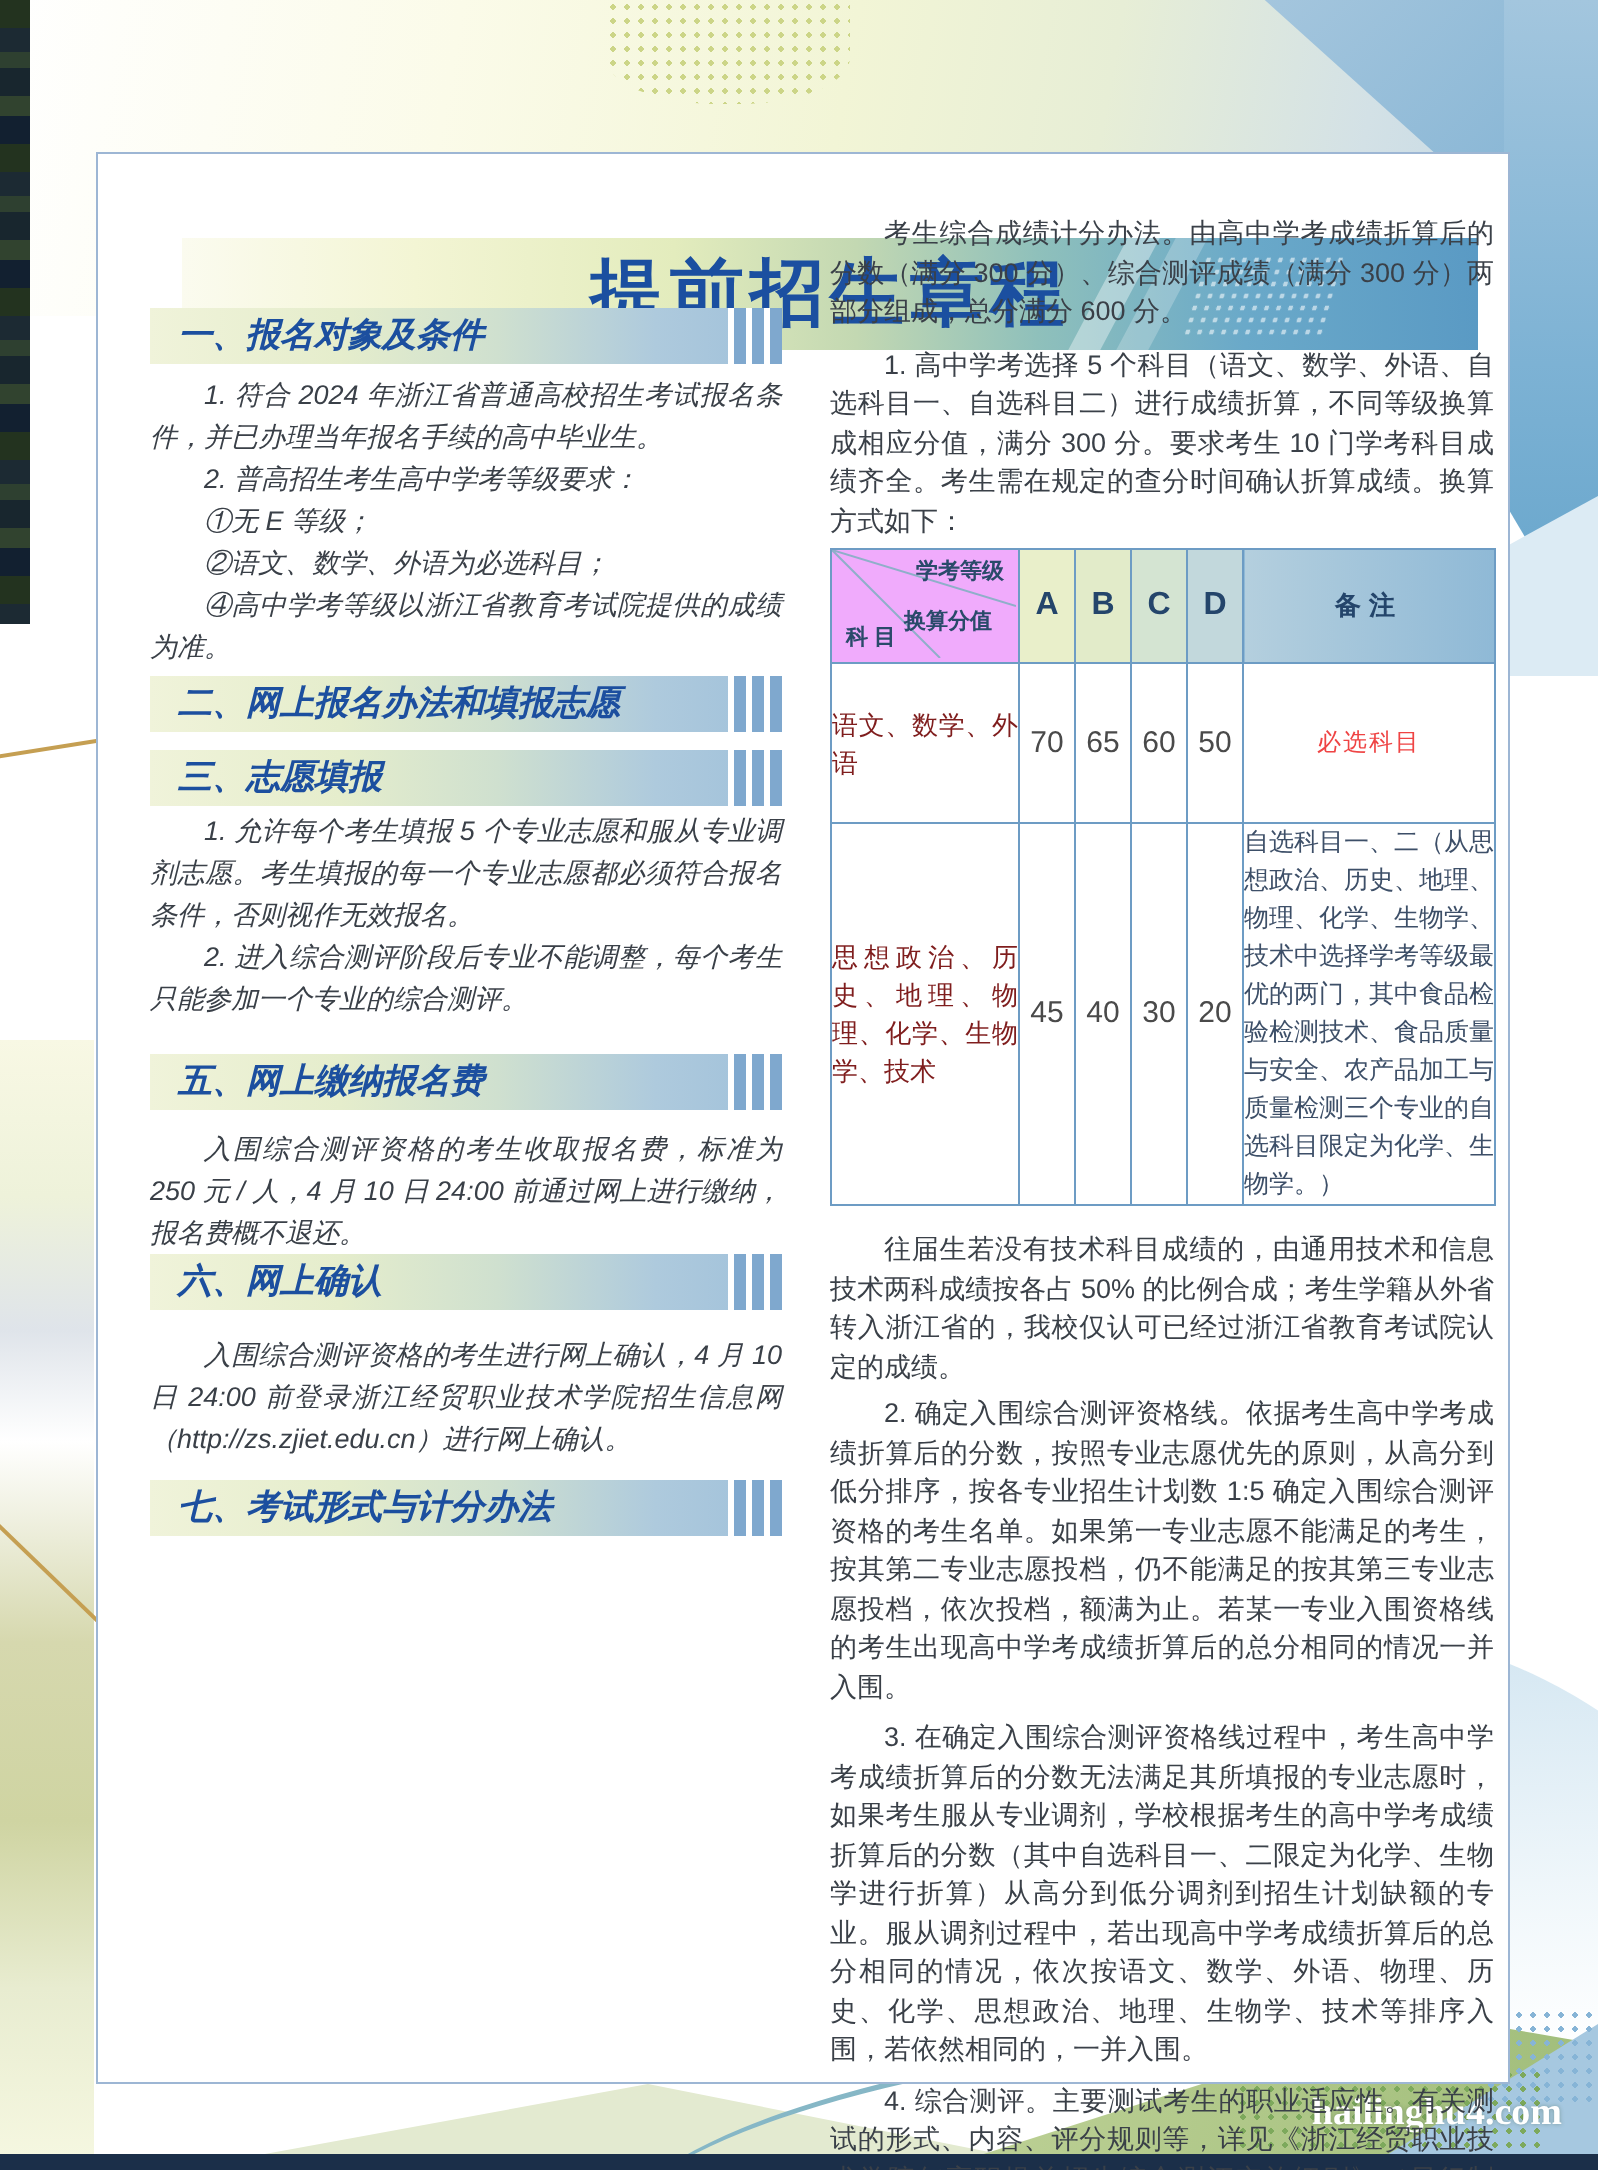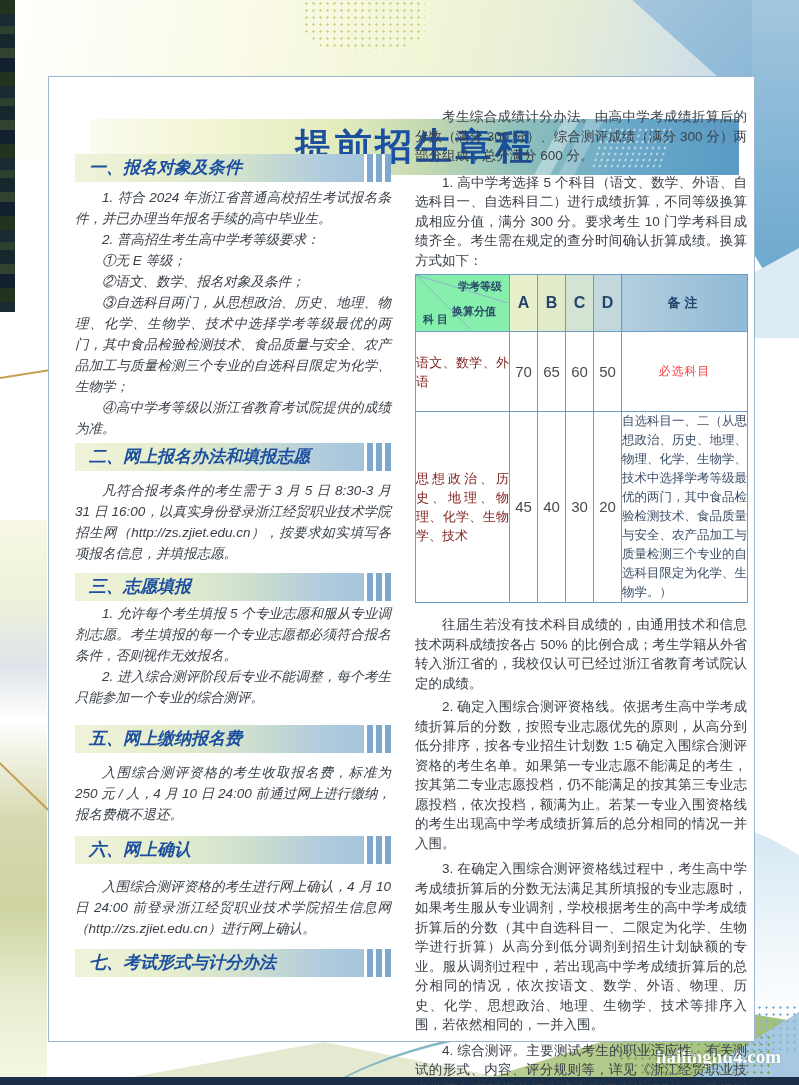--- a/index.html
+++ b/index.html
@@ -70,21 +70,21 @@
   .bar-stripes{position:absolute;right:0;top:0;bottom:0;width:27px;
     background:repeating-linear-gradient(90deg,#ffffff 0 3px,#7fa8ce 3px 9px);}
 
   
   table.conv{border-collapse:collapse;width:332px;table-layout:fixed;}
   table.conv td,table.conv th{border:1px solid #6d9cc4;padding:0;}
   .th-letter{height:56px;font-size:16px;font-weight:bold;color:#24456b;text-align:center;}
   .th-a{background:#e9efca;}.th-b{background:#e2ebc9;}.th-c{background:#d4e4d2;}.th-d{background:#c2d8dc;}
   .th-note{background:linear-gradient(90deg,#b4cfde,#8fb9d6);font-size:13px;font-weight:bold;
     color:#24456b;text-align:center;letter-spacing:4px;}
-  .diag{position:relative;background:#86efac;height:56px;}
+  .diag{position:relative;background:#f0abfc;height:56px;}
   .diag svg{position:absolute;left:0;top:0;}
   .diag span{position:absolute;font-size:11px;font-weight:bold;color:#2a4a6a;line-height:12px;}
   .diag .lbl-top{top:5px;right:7px;}
   .diag .lbl-mid{top:30px;left:36px;}
   .diag .lbl-bot{bottom:6px;left:7px;letter-spacing:3px;}
   .td-subject{font-size:13px;color:#7f1d1d;line-height:19px;padding:2px 4px;}
   .td-num{text-align:center;font-size:15px;color:#4a4a4a;}
   .td-note1{text-align:center;font-size:12px;color:#ef4444;letter-spacing:1px;}
   .td-note2{font-size:12.5px;color:#3d4f68;line-height:19px;text-align:justify;padding:6px 8px;}
   .row1 td{height:79px;}
@@ -124,45 +124,43 @@
     </div>
 
     <div class="col col-left">
       <div class="sec-bar" style="margin-top:77px">
         <span class="txt">一、报名对象及条件</span>
         <span class="bar-stripes"></span>
       </div>
       <p style="margin-top:5px">1. 符合 2024 年浙江省普通高校招生考试报名条件，并已办理当年报名手续的高中毕业生。</p>
       <p>2. 普高招生考生高中学考等级要求：</p>
       <p>①无 E 等级；</p>
-      <p>②语文、数学、报名对象及条件；</p>
-      <p>③自选科目两门，从思想政治、历史、地理、物理、化学、生物学、技术中选择学考等级最优的两门，其中食品检验检测技术、食品质量与安全、农产品加工与质量检测三个专业的自选科目限定为化学、生物学；</p>
+      <p>②语文、数学、外语为必选科目；</p>
       <p>④高中学考等级以浙江省教育考试院提供的成绩为准。</p>
 
       <div class="sec-bar" style="margin-top:4px">
         <span class="txt">二、网上报名办法和填报志愿</span>
         <span class="bar-stripes"></span>
       </div>
-      <p style="margin-top:9px">凡符合报考条件的考生需于 3 月 5 日 8:30-3 月 31 日 16:00，以真实身份登录浙江经贸职业技术学院招生网（http://zs.zjiet.edu.cn），按要求如实填写各项报名信息，并填报志愿。</p>
 
       <div class="sec-bar" style="margin-top:9px">
         <span class="txt">三、志愿填报</span>
         <span class="bar-stripes"></span>
       </div>
       <p style="margin-top:2px">1. 允许每个考生填报 5 个专业志愿和服从专业调剂志愿。考生填报的每一个专业志愿都必须符合报名条件，否则视作无效报名。</p>
       <p>2. 进入综合测评阶段后专业不能调整，每个考生只能参加一个专业的综合测评。</p>
 
 
       <div class="sec-bar" style="margin-top:17px">
         <span class="txt">五、网上缴纳报名费</span>
         <span class="bar-stripes"></span>
       </div>
       <p style="margin-top:9px">入围综合测评资格的考生收取报名费，标准为 250 元 / 人，4 月 10 日 24:00 前通过网上进行缴纳，报名费概不退还。</p>
 
-      <div class="sec-bar" style="margin-top:11px">
+      <div class="sec-bar" style="">
         <span class="txt">六、网上确认</span>
         <span class="bar-stripes"></span>
       </div>
       <p style="margin-top:12px">入围综合测评资格的考生进行网上确认，4 月 10 日 24:00 前登录浙江经贸职业技术学院招生信息网（http://zs.zjiet.edu.cn）进行网上确认。</p>
 
       <div class="sec-bar" style="margin-top:10px">
         <span class="txt">七、考试形式与计分办法</span>
         <span class="bar-stripes"></span>
       </div>
     </div>

